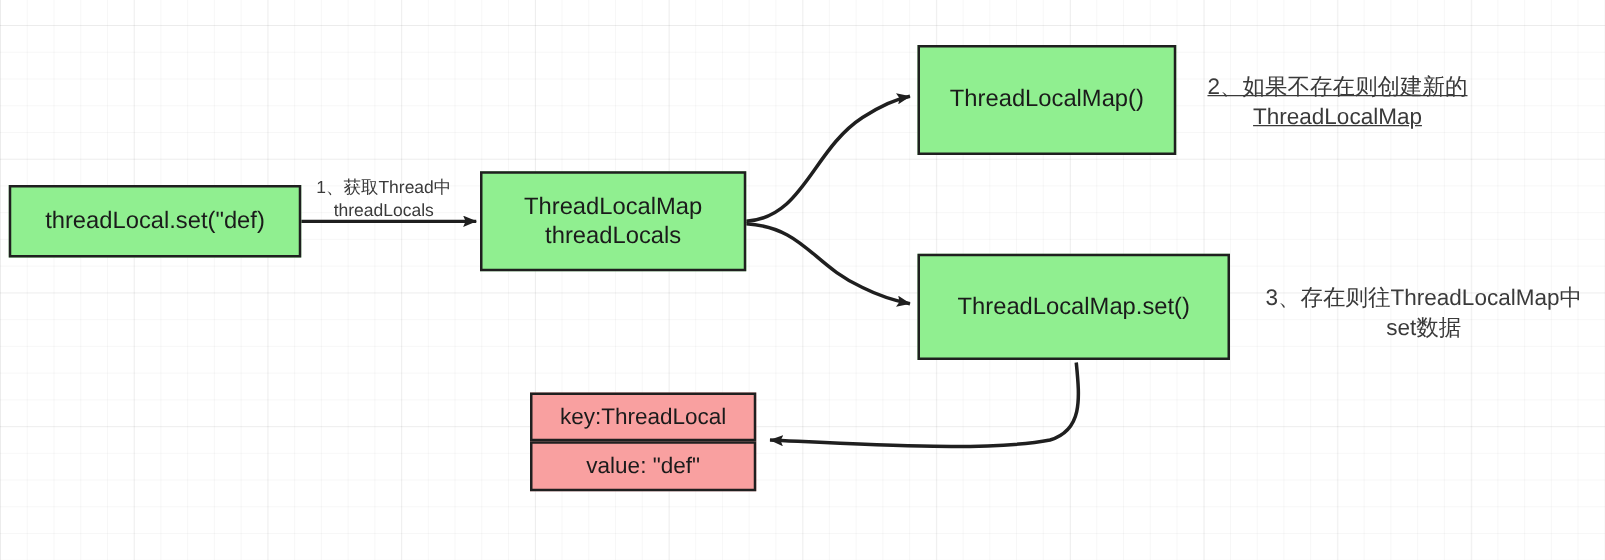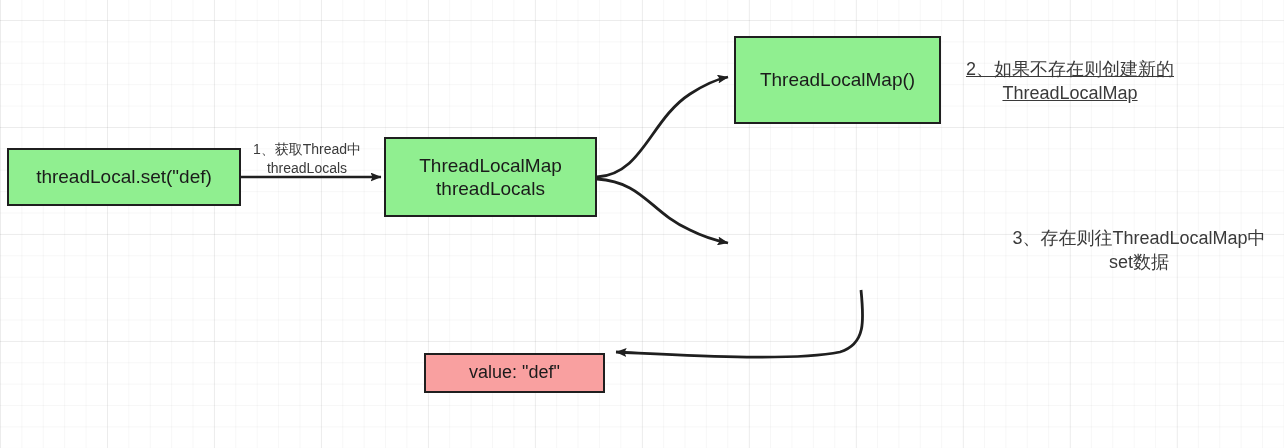--- a/index.html
+++ b/index.html
@@ -88,21 +88,23 @@
     <path d="M861,290 C864,320 866,344 840,352 C790,362 680,355 616,352" fill="none" stroke="#1f1f1f" stroke-width="2.8" marker-end="url(#arrow)"></path>
   </svg>
 
   <div class="node green" style="left:7px; top:148px; width:234px; height:58px; font-size:19px;">threadLocal.set("def)</div>
 
   <div class="node green" style="left:384px; top:137px; width:213px; height:80px; font-size:19px;">ThreadLocalMap
 threadLocals</div>
 
   <div class="node green" style="left:734px; top:36px; width:207px; height:88px; font-size:19px;">ThreadLocalMap()</div>
 
+  <div class="node green" style="left:734px; top:203px; width:250px; height:85px; font-size:19px;">ThreadLocalMap.set()</div>
 
+  <div class="node pink" style="left:424px; top:314px; width:181px; height:39px; font-size:18px;">key:ThreadLocal</div>
 
   <div class="node pink" style="left:424px; top:353px; width:181px; height:40px; font-size:18px;">value: "def"</div>
 
 
   <div class="label" style="left:212px; top:92px; width:190px; font-size:14px;margin-top:48px;">1、获取Thread中
 threadLocals</div>
 
   <div class="label" style="left:946px; top:57px; width:248px; font-size:18px;text-decoration:underline;">2、如果不存在则创建新的
 ThreadLocalMap</div>
 

